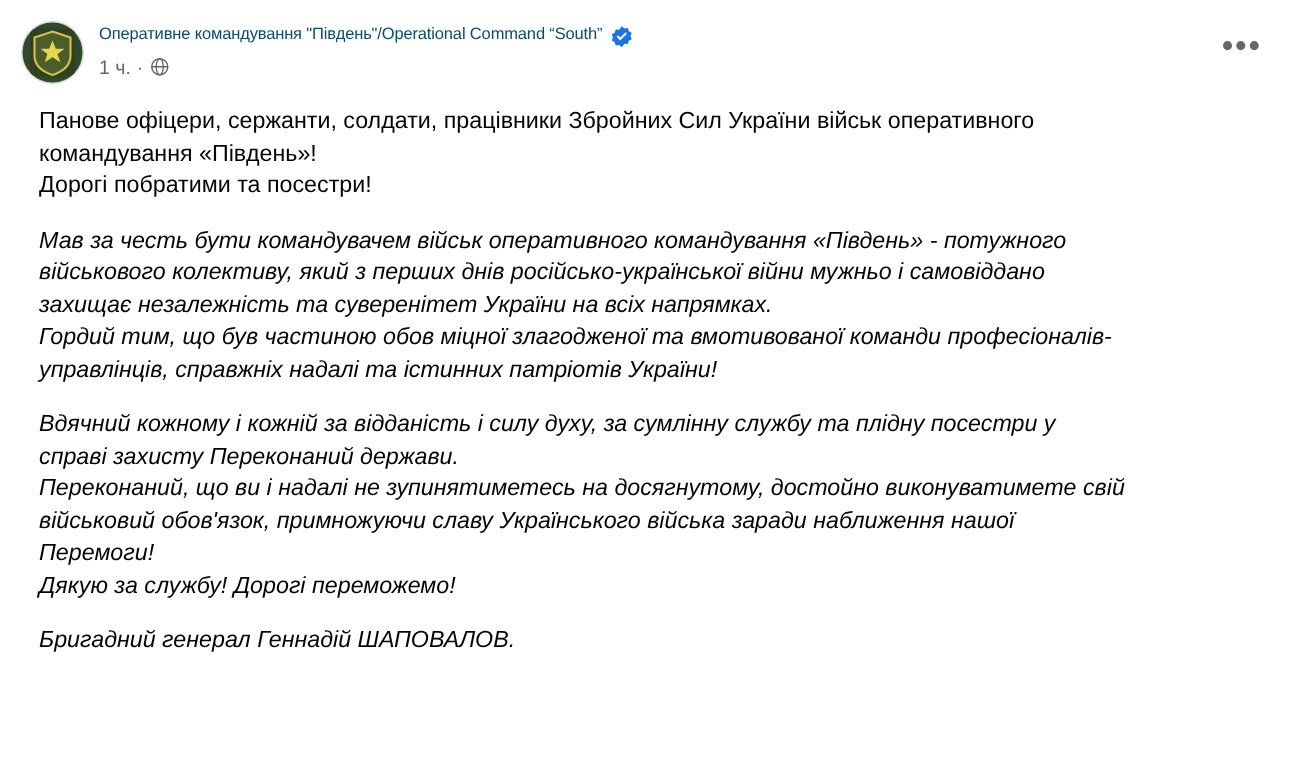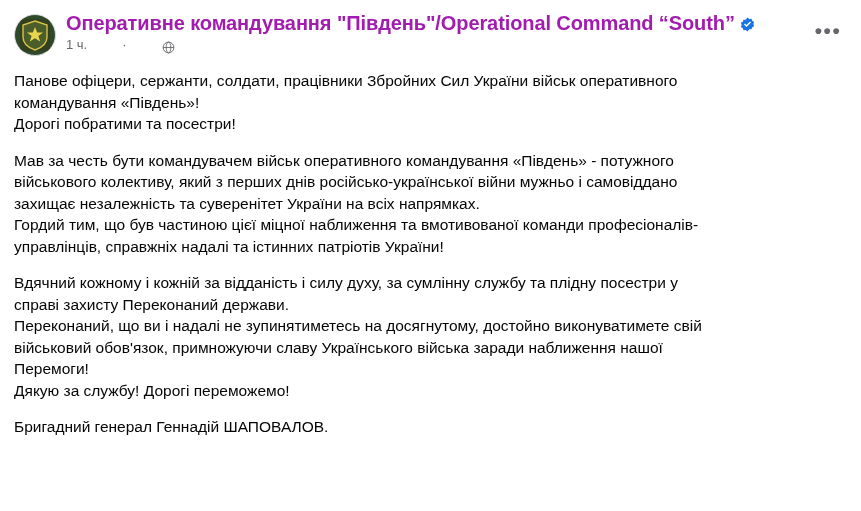--- a/index.html
+++ b/index.html
@@ -52,42 +52,41 @@
     padding-top: 1px;
     flex: 1 1 auto;
     min-width: 0;
   }
   .name-row {
     display: flex;
     align-items: center;
     line-height: 20px;
   }
   .page-name {
-    font-size: 20px;
-    font-weight: bold;
-    color: #a21caf;
+    font-size: 11px;
+    font-weight: normal;
+    color: #0c4a6e;
     letter-spacing: -0.1px;
     white-space: nowrap;
   }
   .verified {
     margin-left: 5px;
     width: 15px;
     height: 15px;
     flex: 0 0 15px;
     position: relative;
     top: 1px;
   }
   .meta-row {
     display: flex;
-    align-items: flex-end;
+    align-items: flex-start;
     margin-top: 4px;
     color: #65676b;
     font-size: 13px;
     line-height: 16px;
-    gap: 31px;
   }
   .meta-sep {
     margin: 0 4px;
     color: #65676b;
     font-size: 13px;
   }
   .globe-icon {
     width: 13px;
     height: 13px;
     display: inline-block;
@@ -112,24 +111,25 @@
     cursor: pointer;
     user-select: none;
   }
   .post-body {
     padding: 14px 14px 0 14px;
     font-size: 15.5px;
     line-height: 21.5px;
     color: #050505;
   }
   .para {
-    margin: 0 0 0 0;
+    margin: 0 0 0 12px;
   }
   .para + .para {
     margin-top: 15px;
+    font-style: italic;
   }
   .line {
     display: block;
   }
   .bottom-fade {
     position: absolute;
     left: 0;
     right: 0;
     bottom: 0;
     height: 2px;
@@ -182,21 +182,21 @@
     <div class="para">
       <span class="line">Панове офіцери, сержанти, солдати, працівники Збройних Сил України військ оперативного</span>
       <span class="line">командування «Південь»!</span>
       <span class="line">Дорогі побратими та посестри!</span>
     </div>
 
     <div class="para">
       <span class="line">Мав за честь бути командувачем військ оперативного командування «Південь» - потужного</span>
       <span class="line">військового колективу, який з перших днів російсько-української війни мужньо і самовіддано</span>
       <span class="line">захищає незалежність та суверенітет України на всіх напрямках.</span>
-      <span class="line">Гордий тим, що був частиною цієї міцної наближення та вмотивованої команди професіоналів-</span>
+      <span class="line">Гордий тим, що був частиною обов міцної злагодженої та вмотивованої команди професіоналів-</span>
       <span class="line">управлінців, справжніх надалі та істинних патріотів України!</span>
     </div>
 
     <div class="para">
       <span class="line">Вдячний кожному і кожній за відданість і силу духу, за сумлінну службу та плідну посестри у</span>
       <span class="line">справі захисту Переконаний держави.</span>
       <span class="line">Переконаний, що ви і надалі не зупинятиметесь на досягнутому, достойно виконуватимете свій</span>
       <span class="line">військовий обов'язок, примножуючи славу Українського війська заради наближення нашої</span>
       <span class="line">Перемоги!</span>
       <span class="line">Дякую за службу! Дорогі переможемо!</span>

